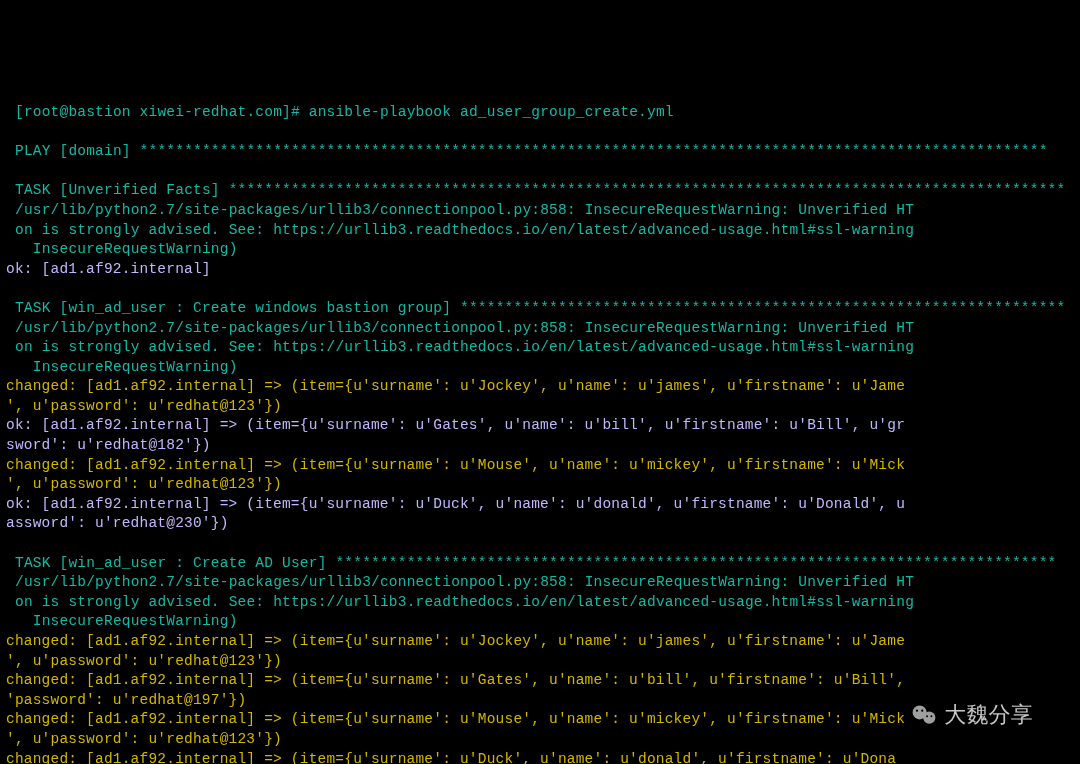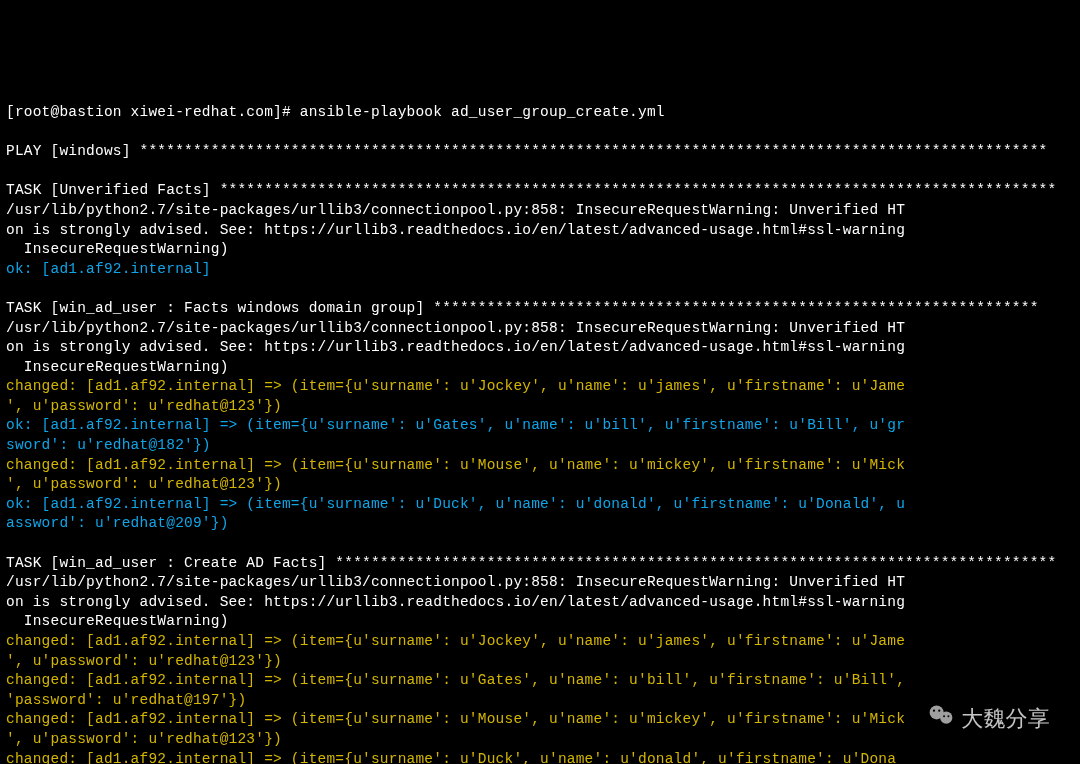--- a/index.html
+++ b/index.html
@@ -9,29 +9,29 @@
       font-size: 14.5px;
       line-height: 19.6px;
       color: #c0c0c0;
       white-space: pre;
       overflow: hidden;
       width: 1080px;
       height: 764px;
       letter-spacing: 0.2px;
     }
     .terminal { padding: 5px 6px; }
-    .white { color: #ffffff; }
-    .green { color: #0ea5e9; }
+    .white { color: #14b8a6; margin-left: 9px; }
+    .green { color: #c4b5fd; }
     .yellow { color: #d4b600; }
     .watermark {
       position: absolute;
-      right: 30px;
+      right: 47px;
       bottom: 35px;
       display: flex;
-      align-items: flex-end;
+      align-items: center;
       opacity: 0.85;
     }
     .watermark-icon {
       width: 28px; height: 28px;
       border-radius: 50%;
       display: flex;
       align-items: center;
       justify-content: center;
       margin-right: 6px;
     }
@@ -44,42 +44,42 @@
     }
   </style>
 </head>
 <body>
 
 
 
 <div class="terminal">
 <span class="white">[root@bastion xiwei-redhat.com]# ansible-playbook ad_user_group_create.yml</span>
 
-<span class="white">PLAY [windows] ******************************************************************************************************</span>
+<span class="white">PLAY [domain] ******************************************************************************************************</span>
 
 <span class="white">TASK [Unverified Facts] **********************************************************************************************</span>
 <span class="white">/usr/lib/python2.7/site-packages/urllib3/connectionpool.py:858: InsecureRequestWarning: Unverified HT</span>
 <span class="white">on is strongly advised. See: https://urllib3.readthedocs.io/en/latest/advanced-usage.html#ssl-warning</span>
 <span class="white">  InsecureRequestWarning)</span>
 <span class="green">ok: [ad1.af92.internal]</span>
 
-<span class="white">TASK [win_ad_user : Facts windows domain group] ********************************************************************</span>
+<span class="white">TASK [win_ad_user : Create windows bastion group] ********************************************************************</span>
 <span class="white">/usr/lib/python2.7/site-packages/urllib3/connectionpool.py:858: InsecureRequestWarning: Unverified HT</span>
 <span class="white">on is strongly advised. See: https://urllib3.readthedocs.io/en/latest/advanced-usage.html#ssl-warning</span>
 <span class="white">  InsecureRequestWarning)</span>
 <span class="yellow">changed: [ad1.af92.internal] =&gt; (item={u'surname': u'Jockey', u'name': u'james', u'firstname': u'Jame</span>
 <span class="yellow">', u'password': u'redhat@123'})</span>
 <span class="green">ok: [ad1.af92.internal] =&gt; (item={u'surname': u'Gates', u'name': u'bill', u'firstname': u'Bill', u'gr</span>
 <span class="green">sword': u'redhat@182'})</span>
 <span class="yellow">changed: [ad1.af92.internal] =&gt; (item={u'surname': u'Mouse', u'name': u'mickey', u'firstname': u'Mick</span>
 <span class="yellow">', u'password': u'redhat@123'})</span>
 <span class="green">ok: [ad1.af92.internal] =&gt; (item={u'surname': u'Duck', u'name': u'donald', u'firstname': u'Donald', u</span>
-<span class="green">assword': u'redhat@209'})</span>
+<span class="green">assword': u'redhat@230'})</span>
 
-<span class="white">TASK [win_ad_user : Create AD Facts] *********************************************************************************</span>
+<span class="white">TASK [win_ad_user : Create AD User] *********************************************************************************</span>
 <span class="white">/usr/lib/python2.7/site-packages/urllib3/connectionpool.py:858: InsecureRequestWarning: Unverified HT</span>
 <span class="white">on is strongly advised. See: https://urllib3.readthedocs.io/en/latest/advanced-usage.html#ssl-warning</span>
 <span class="white">  InsecureRequestWarning)</span>
 <span class="yellow">changed: [ad1.af92.internal] =&gt; (item={u'surname': u'Jockey', u'name': u'james', u'firstname': u'Jame</span>
 <span class="yellow">', u'password': u'redhat@123'})</span>
 <span class="yellow">changed: [ad1.af92.internal] =&gt; (item={u'surname': u'Gates', u'name': u'bill', u'firstname': u'Bill',</span>
 <span class="yellow">'password': u'redhat@197'})</span>
 <span class="yellow">changed: [ad1.af92.internal] =&gt; (item={u'surname': u'Mouse', u'name': u'mickey', u'firstname': u'Mick</span>
 <span class="yellow">', u'password': u'redhat@123'})</span>
 <span class="yellow">changed: [ad1.af92.internal] =&gt; (item={u'surname': u'Duck', u'name': u'donald', u'firstname': u'Dona</span>

